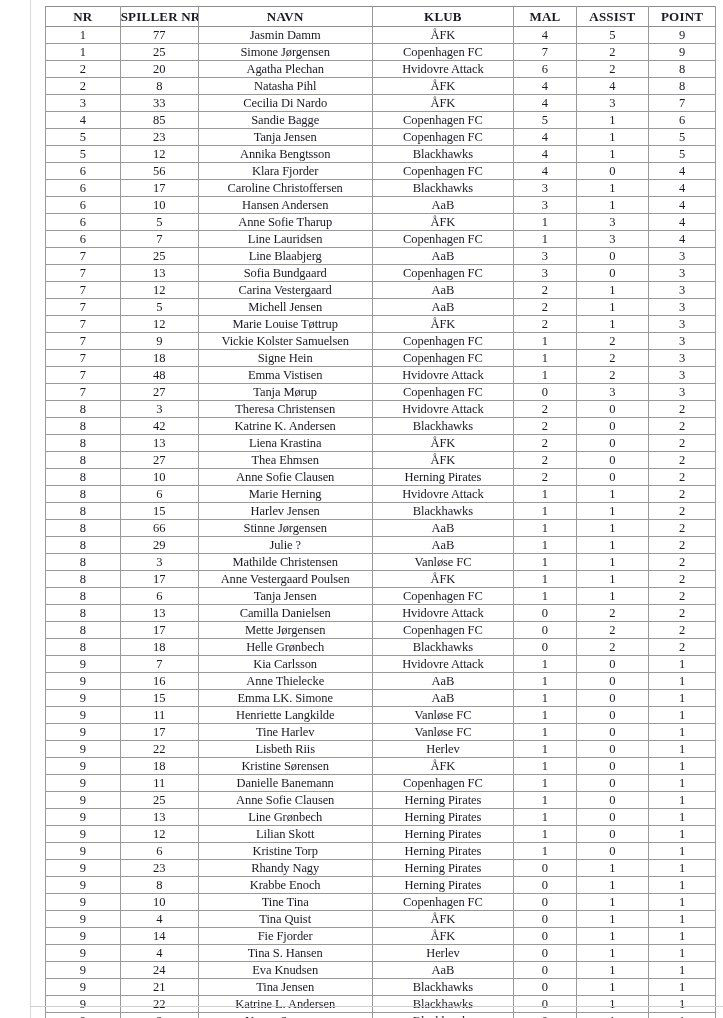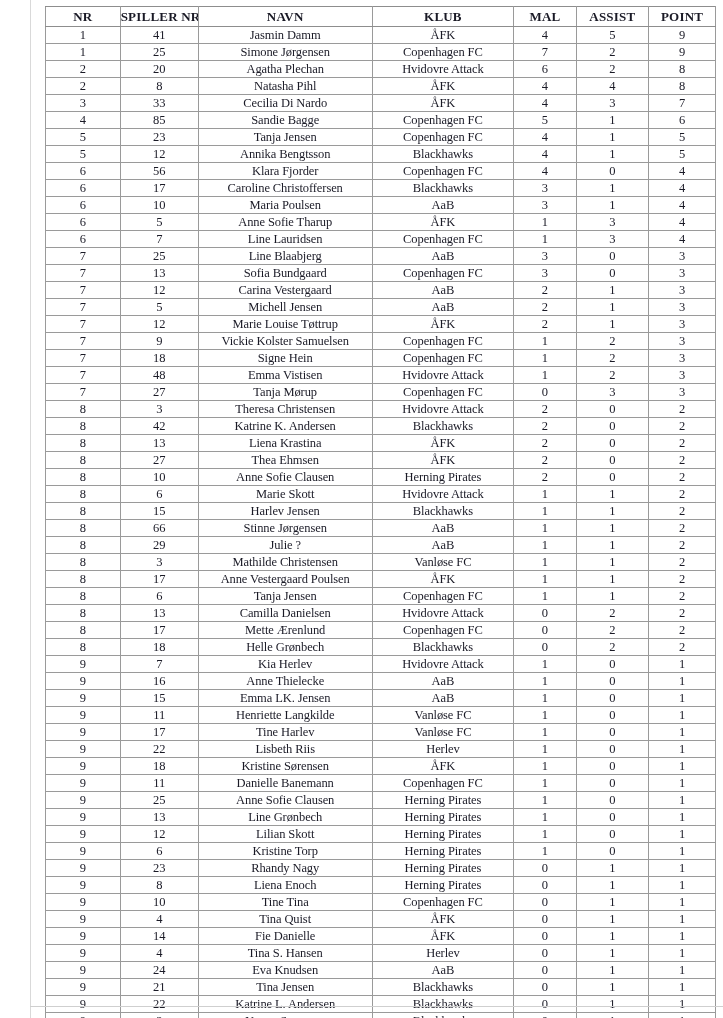--- a/index.html
+++ b/index.html
@@ -120,21 +120,21 @@
           <th>NAVN</th>
           <th>KLUB</th>
           <th>MAL</th>
           <th>ASSIST</th>
           <th>POINT</th>
         </tr>
       </thead>
       <tbody id="table-body">
           <tr>
             <td class="num">1</td>
-            <td class="num">41</td>
+            <td class="num">77</td>
             <td class="name">Jasmin Damm</td>
             <td class="club">ÅFK</td>
             <td class="num">4</td>
             <td class="num">5</td>
             <td class="num">9</td>
           </tr>
           <tr>
             <td class="num">1</td>
             <td class="num">25</td>
             <td class="name">Simone Jørgensen</td>
@@ -211,21 +211,21 @@
             <td class="num">17</td>
             <td class="name">Caroline Christoffersen</td>
             <td class="club">Blackhawks</td>
             <td class="num">3</td>
             <td class="num">1</td>
             <td class="num">4</td>
           </tr>
           <tr>
             <td class="num">6</td>
             <td class="num">10</td>
-            <td class="name">Maria Poulsen</td>
+            <td class="name">Hansen Andersen</td>
             <td class="club">AaB</td>
             <td class="num">3</td>
             <td class="num">1</td>
             <td class="num">4</td>
           </tr>
           <tr>
             <td class="num">6</td>
             <td class="num">5</td>
             <td class="name">Anne Sofie Tharup</td>
             <td class="club">ÅFK</td>
@@ -364,21 +364,21 @@
             <td class="num">10</td>
             <td class="name">Anne Sofie Clausen</td>
             <td class="club">Herning Pirates</td>
             <td class="num">2</td>
             <td class="num">0</td>
             <td class="num">2</td>
           </tr>
           <tr>
             <td class="num">8</td>
             <td class="num">6</td>
-            <td class="name">Marie Skott</td>
+            <td class="name">Marie Herning</td>
             <td class="club">Hvidovre Attack</td>
             <td class="num">1</td>
             <td class="num">1</td>
             <td class="num">2</td>
           </tr>
           <tr>
             <td class="num">8</td>
             <td class="num">15</td>
             <td class="name">Harlev Jensen</td>
             <td class="club">Blackhawks</td>
@@ -436,57 +436,57 @@
             <td class="num">13</td>
             <td class="name">Camilla Danielsen</td>
             <td class="club">Hvidovre Attack</td>
             <td class="num">0</td>
             <td class="num">2</td>
             <td class="num">2</td>
           </tr>
           <tr>
             <td class="num">8</td>
             <td class="num">17</td>
-            <td class="name">Mette Ærenlund</td>
+            <td class="name">Mette Jørgensen</td>
             <td class="club">Copenhagen FC</td>
             <td class="num">0</td>
             <td class="num">2</td>
             <td class="num">2</td>
           </tr>
           <tr>
             <td class="num">8</td>
             <td class="num">18</td>
             <td class="name">Helle Grønbech</td>
             <td class="club">Blackhawks</td>
             <td class="num">0</td>
             <td class="num">2</td>
             <td class="num">2</td>
           </tr>
           <tr>
             <td class="num">9</td>
             <td class="num">7</td>
-            <td class="name">Kia Herlev</td>
+            <td class="name">Kia Carlsson</td>
             <td class="club">Hvidovre Attack</td>
             <td class="num">1</td>
             <td class="num">0</td>
             <td class="num">1</td>
           </tr>
           <tr>
             <td class="num">9</td>
             <td class="num">16</td>
             <td class="name">Anne Thielecke</td>
             <td class="club">AaB</td>
             <td class="num">1</td>
             <td class="num">0</td>
             <td class="num">1</td>
           </tr>
           <tr>
             <td class="num">9</td>
             <td class="num">15</td>
-            <td class="name">Emma LK. Jensen</td>
+            <td class="name">Emma LK. Simone</td>
             <td class="club">AaB</td>
             <td class="num">1</td>
             <td class="num">0</td>
             <td class="num">1</td>
           </tr>
           <tr>
             <td class="num">9</td>
             <td class="num">11</td>
             <td class="name">Henriette Langkilde</td>
             <td class="club">Vanløse FC</td>
@@ -571,21 +571,21 @@
             <td class="num">23</td>
             <td class="name">Rhandy Nagy</td>
             <td class="club">Herning Pirates</td>
             <td class="num">0</td>
             <td class="num">1</td>
             <td class="num">1</td>
           </tr>
           <tr>
             <td class="num">9</td>
             <td class="num">8</td>
-            <td class="name">Liena Enoch</td>
+            <td class="name">Krabbe Enoch</td>
             <td class="club">Herning Pirates</td>
             <td class="num">0</td>
             <td class="num">1</td>
             <td class="num">1</td>
           </tr>
           <tr>
             <td class="num">9</td>
             <td class="num">10</td>
             <td class="name">Tine Tina</td>
             <td class="club">Copenhagen FC</td>
@@ -598,21 +598,21 @@
             <td class="num">4</td>
             <td class="name">Tina Quist</td>
             <td class="club">ÅFK</td>
             <td class="num">0</td>
             <td class="num">1</td>
             <td class="num">1</td>
           </tr>
           <tr>
             <td class="num">9</td>
             <td class="num">14</td>
-            <td class="name">Fie Danielle</td>
+            <td class="name">Fie Fjorder</td>
             <td class="club">ÅFK</td>
             <td class="num">0</td>
             <td class="num">1</td>
             <td class="num">1</td>
           </tr>
           <tr>
             <td class="num">9</td>
             <td class="num">4</td>
             <td class="name">Tina S. Hansen</td>
             <td class="club">Herlev</td>

